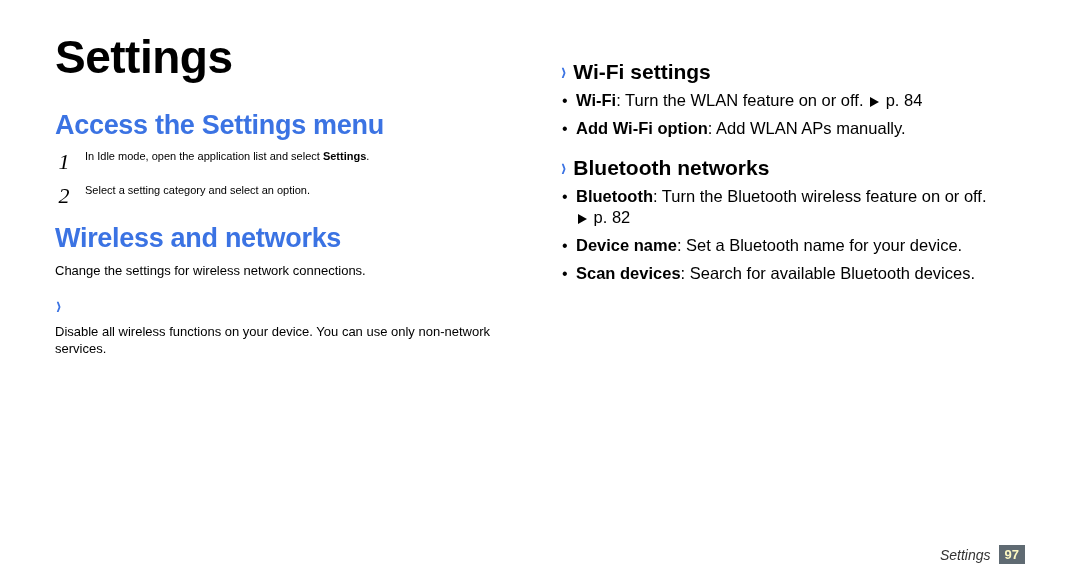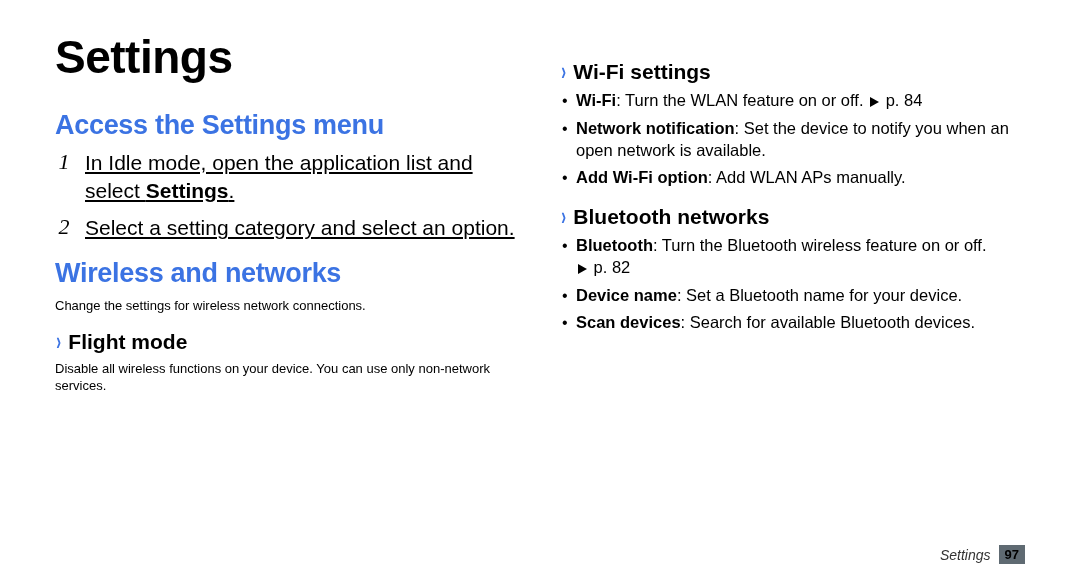--- a/index.html
+++ b/index.html
@@ -71,23 +71,22 @@
     font-family: Georgia, "Times New Roman", serif;
     font-style: italic;
     font-size: 22px;
     line-height: 1;
     width: 18px;
     text-align: center;
     flex-shrink: 0;
     margin-top: 2px;
   }
   .step-text {
-    font-size: 21px;
+    font-size: 11px;
     line-height: 1.32;
-    text-decoration: underline;
   }
   ul.bullets {
     list-style: none;
     padding-left: 0;
   }
   ul.bullets li {
     position: relative;
     padding-left: 16px;
     font-size: 16.5px;
     line-height: 1.32;
@@ -116,21 +115,21 @@
     font-size: 14px;
     font-style: italic;
     display: flex;
     align-items: center;
     gap: 8px;
     color: #333;
   }
   .page-badge {
     font-style: normal;
     background: #5f6a72;
-    color: #000000;
+    color: #fef9c3;
     padding: 2px 6px;
     font-size: 13px;
     font-weight: 600;
   }
 </style>
 </head>
 <body>
 
 <div class="columns">
 
@@ -152,38 +151,34 @@
           <span>Select a setting category and select an option.</span>
         </div>
       </div>
     </div>
 
     <div class="h1" style="margin-top:16px;">Wireless and networks</div>
     <div class="body-text">Change the settings for wireless network connections.</div>
 
     <div class="h2">
       <span class="chevron">›</span>
-      <span>Flight mode</span>
     </div>
     <div class="body-text">Disable all wireless functions on your device. You can use only non-network services.</div>
   </div>
 
   <div class="col">
     <div class="h2" style="margin-top:30px;">
       <span class="chevron">›</span>
       <span>Wi-Fi settings</span>
     </div>
     <ul class="bullets">
       <li>
         <b>Wi-Fi</b><span>: Turn the WLAN feature on or off. </span><span class="tri"></span> <span>p. 84</span>
       </li>
       <li>
-        <b>Network notification</b><span>: Set the device to notify you when an open network is available.</span>
-      </li>
-      <li>
         <b>Add Wi-Fi option</b><span>: Add WLAN APs manually.</span>
       </li>
     </ul>
 
     <div class="h2">
       <span class="chevron">›</span>
       <span>Bluetooth networks</span>
     </div>
     <ul class="bullets">
       <li>

